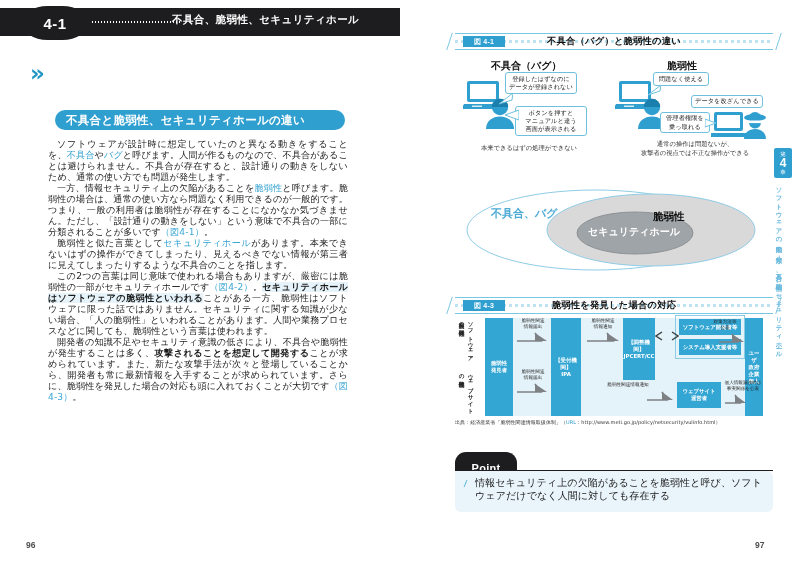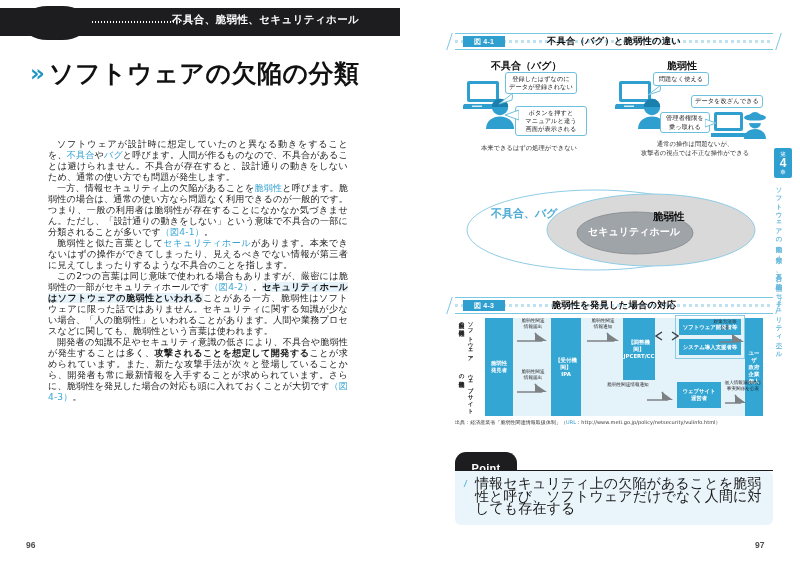--- a/index.html
+++ b/index.html
@@ -138,21 +138,21 @@
     display:flex;align-items:center;justify-content:center;
   }
   .point-tab span{color:#fff;font-size:11px;font-weight:bold;font-family:"Liberation Sans",sans-serif;letter-spacing:.3px;margin-top:12px;}
   .point-bar{position:absolute;left:0;top:18px;width:100%;height:1px;background:#1d1d20;}
   .point-body{
     position:absolute;left:0;top:19px;width:100%;
     background:#eaf5fb;border-radius:0 6px 6px 6px;padding:6px 10px 8px 10px;
     box-sizing:border-box;
   }
   .point-li{
-    position:relative;font-size:14px;line-height:12.6px;color:#1a1a1a;
+    position:relative;font-size:10px;line-height:12.6px;color:#1a1a1a;
     padding-left:10px;margin-bottom:2px;letter-spacing:.1px;
   }
   .point-li:before{
     content:"";position:absolute;left:0;top:3px;width:6px;height:7px;
     border-left:1.4px solid #5cb8e0;transform:skewX(-22deg);
   }
 
   
   .sidetab{position:absolute;right:6px;top:148px;width:20px;}
   .sidetab-box{
@@ -172,27 +172,30 @@
 <body>
 
 <div class="spread">
 
   <div class="page-left">
 
     <div class="hdr-band"></div>
     <div class="hdr-dots"></div>
     <div class="hdr-title">不具合、脆弱性、セキュリティホール</div>
     <div class="hdr-circle"></div>
+    <div class="hdr-num">4-1</div>
     <div class="hdr-band-white"></div>
 
     <div class="big-title-wrap">
       <span class="chev">»</span>
-      <span class="big-title">ソフトウェアの欠陥の分類</span>
-    </div>
-
+    </div>
+
+    <div class="sec-pill">
+      <span class="sec-pill-txt">不具合と脆弱性、セキュリティホールの違い</span>
+    </div>
 
     <div class="body-col">
       <p class="para">ソフトウェアが設計時に想定していたのと異なる動きをすることを、<span class="lk">不具合</span>や<span class="lk">バグ</span>と呼びます。人間が作るものなので、不具合があることは避けられません。不具合が存在すると、設計通りの動きをしないため、通常の使い方でも問題が発生します。</p>
       <p class="para">一方、情報セキュリティ上の欠陥があることを<span class="lk">脆弱性</span>と呼びます。脆弱性の場合は、通常の使い方なら問題なく利用できるのが一般的です。つまり、一般の利用者は脆弱性が存在することになかなか気づきません。ただし、「設計通りの動きをしない」という意味で不具合の一部に分類されることが多いです<span class="figref">（図4-1）</span>。</p>
       <p class="para">脆弱性と似た言葉として<span class="lk">セキュリティホール</span>があります。本来できないはずの操作ができてしまったり、見えるべきでない情報が第三者に見えてしまったりするような不具合のことを指します。</p>
       <p class="para">この2つの言葉は同じ意味で使われる場合もありますが、厳密には脆弱性の一部がセキュリティホールです<span class="figref">（図4-2）</span>。<span class="bld">セキュリティホールはソフトウェアの脆弱性といわれる</span>ことがある一方、脆弱性はソフトウェアに限った話ではありません。セキュリティに関する知識が少ない場合、「人の脆弱性」といわれることがあります。人間や業務プロセスなどに関しても、脆弱性という言葉は使われます。</p>
       <p class="para">開発者の知識不足やセキュリティ意識の低さにより、不具合や脆弱性が発生することは多く、<span class="bld2">攻撃されることを想定して開発する</span>ことが求められています。また、新たな攻撃手法が次々と登場していることから、開発者も常に最新情報を入手することが求められています。さらに、脆弱性を発見した場合の対応も頭に入れておくことが大切です<span class="figref">（図4-3）</span>。</p>
     </div>
 
     <div class="pgnum-l">96</div>

